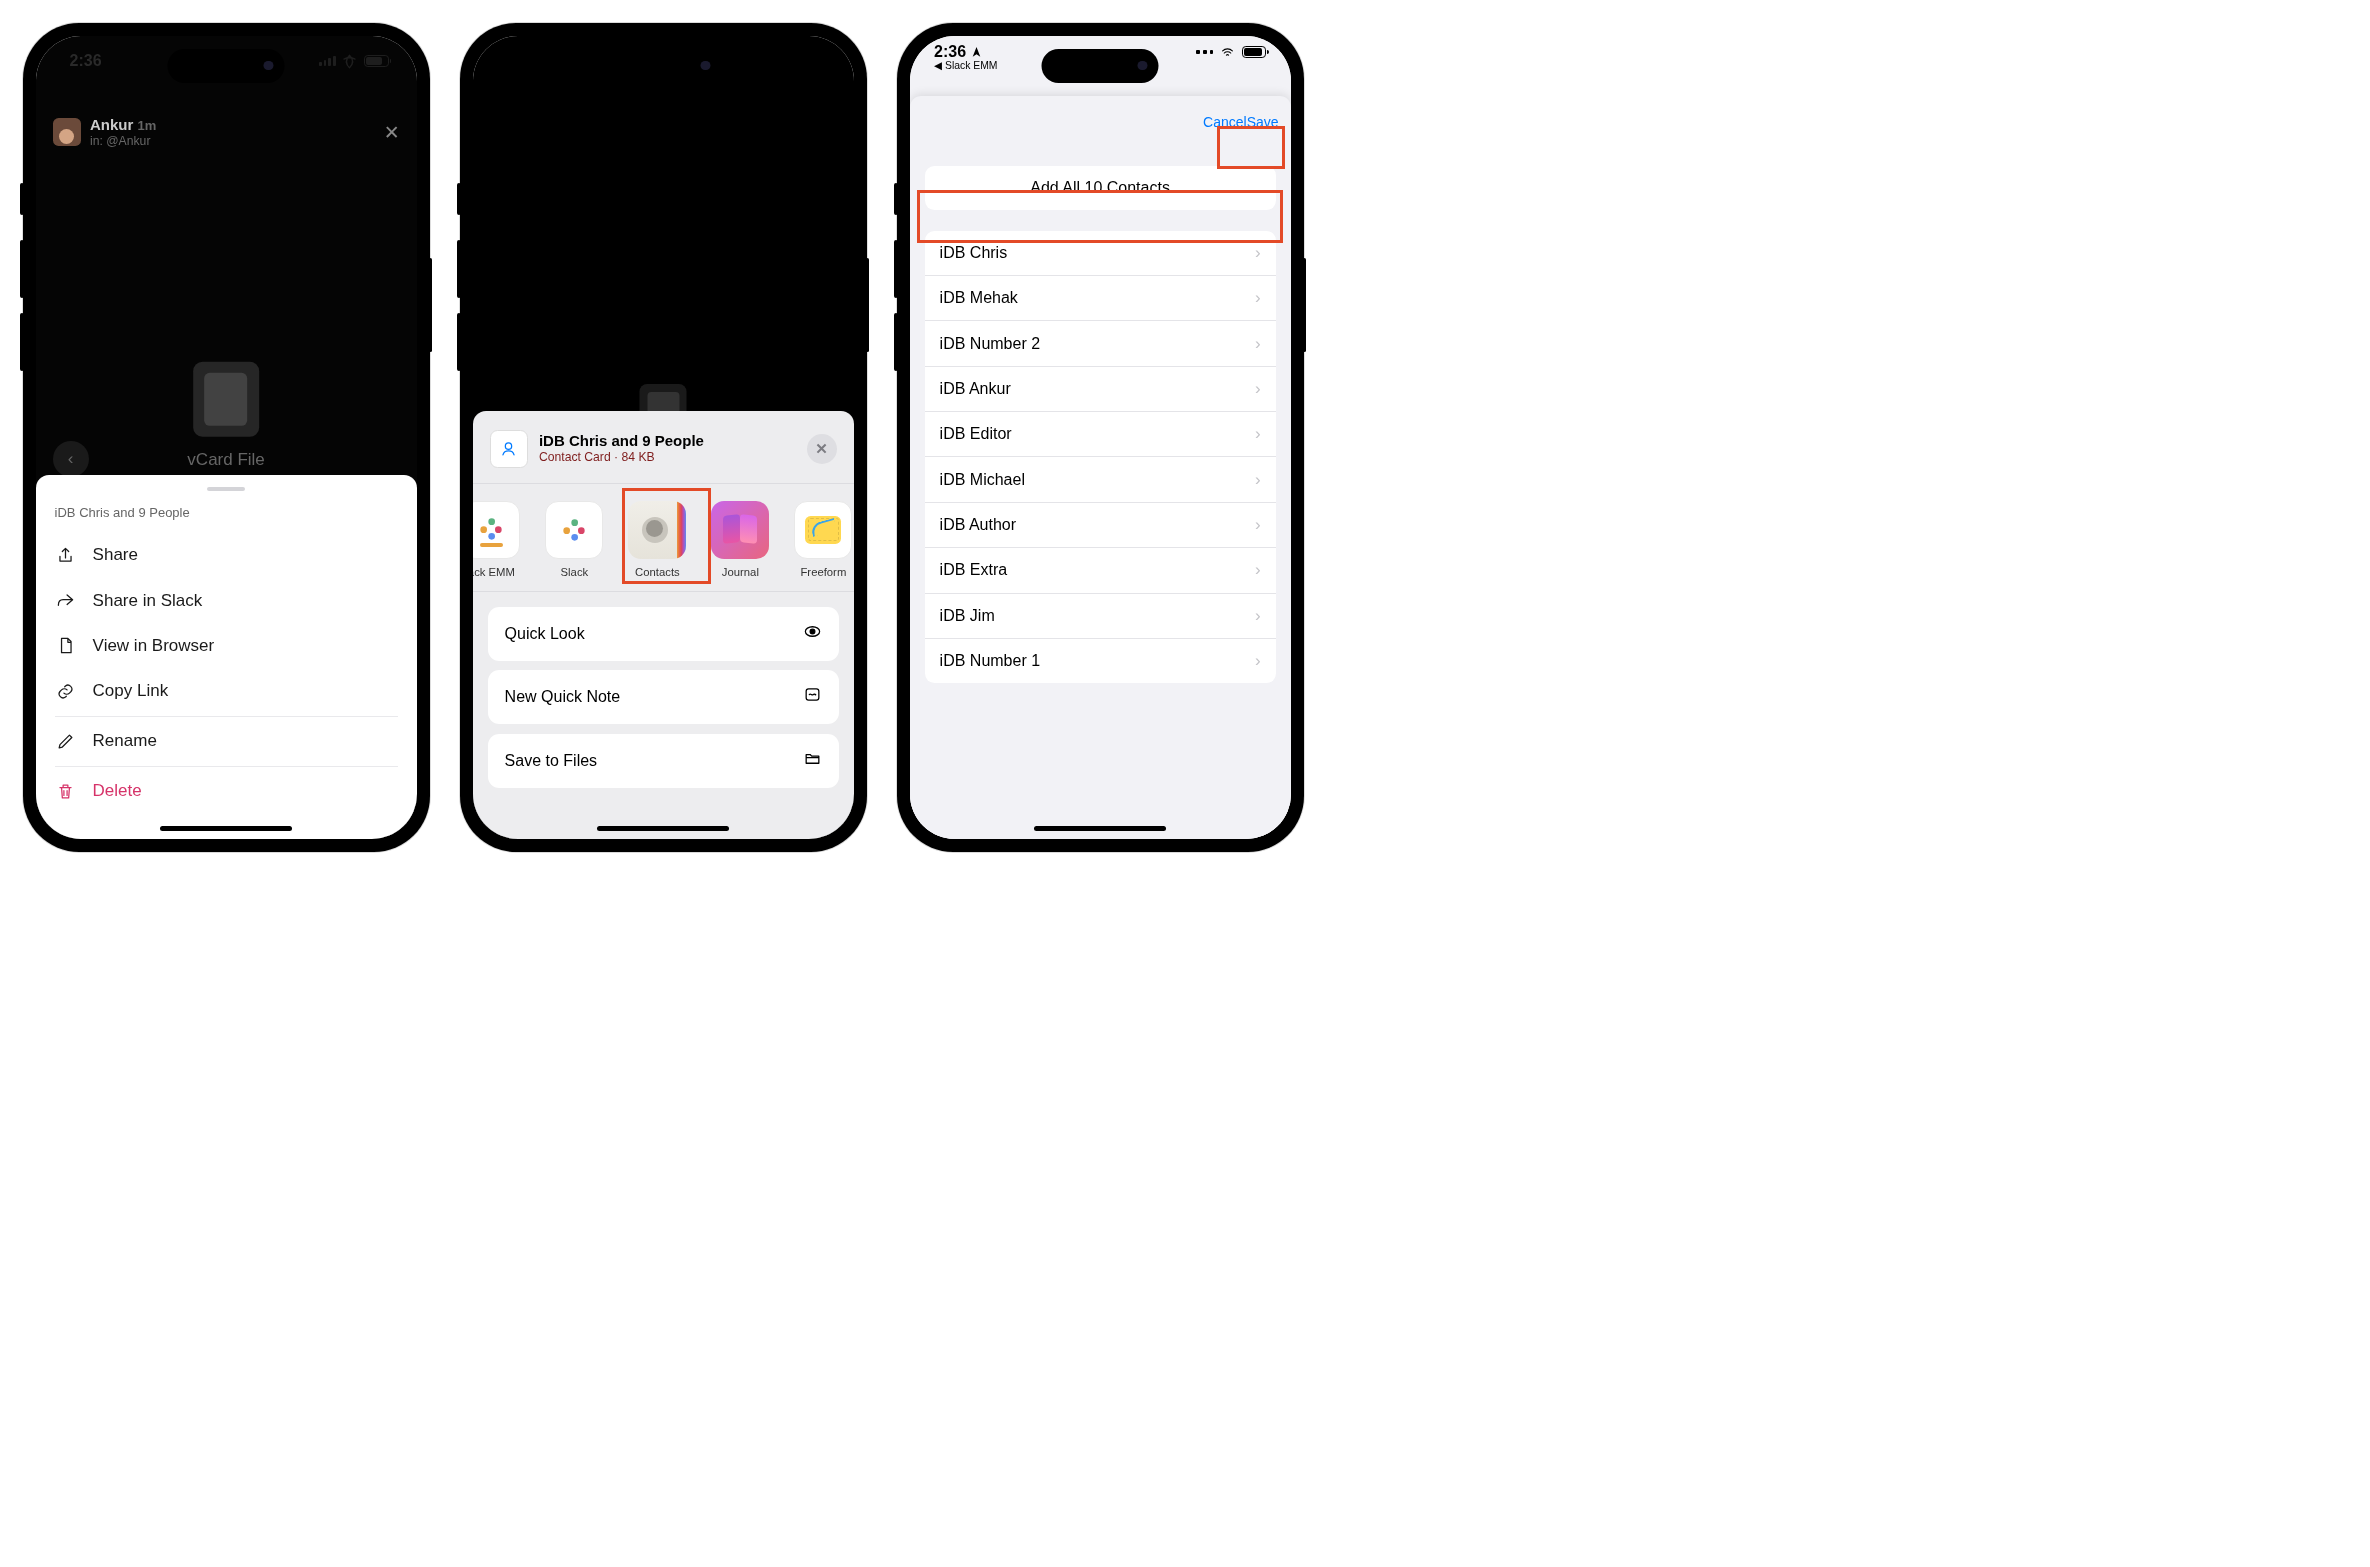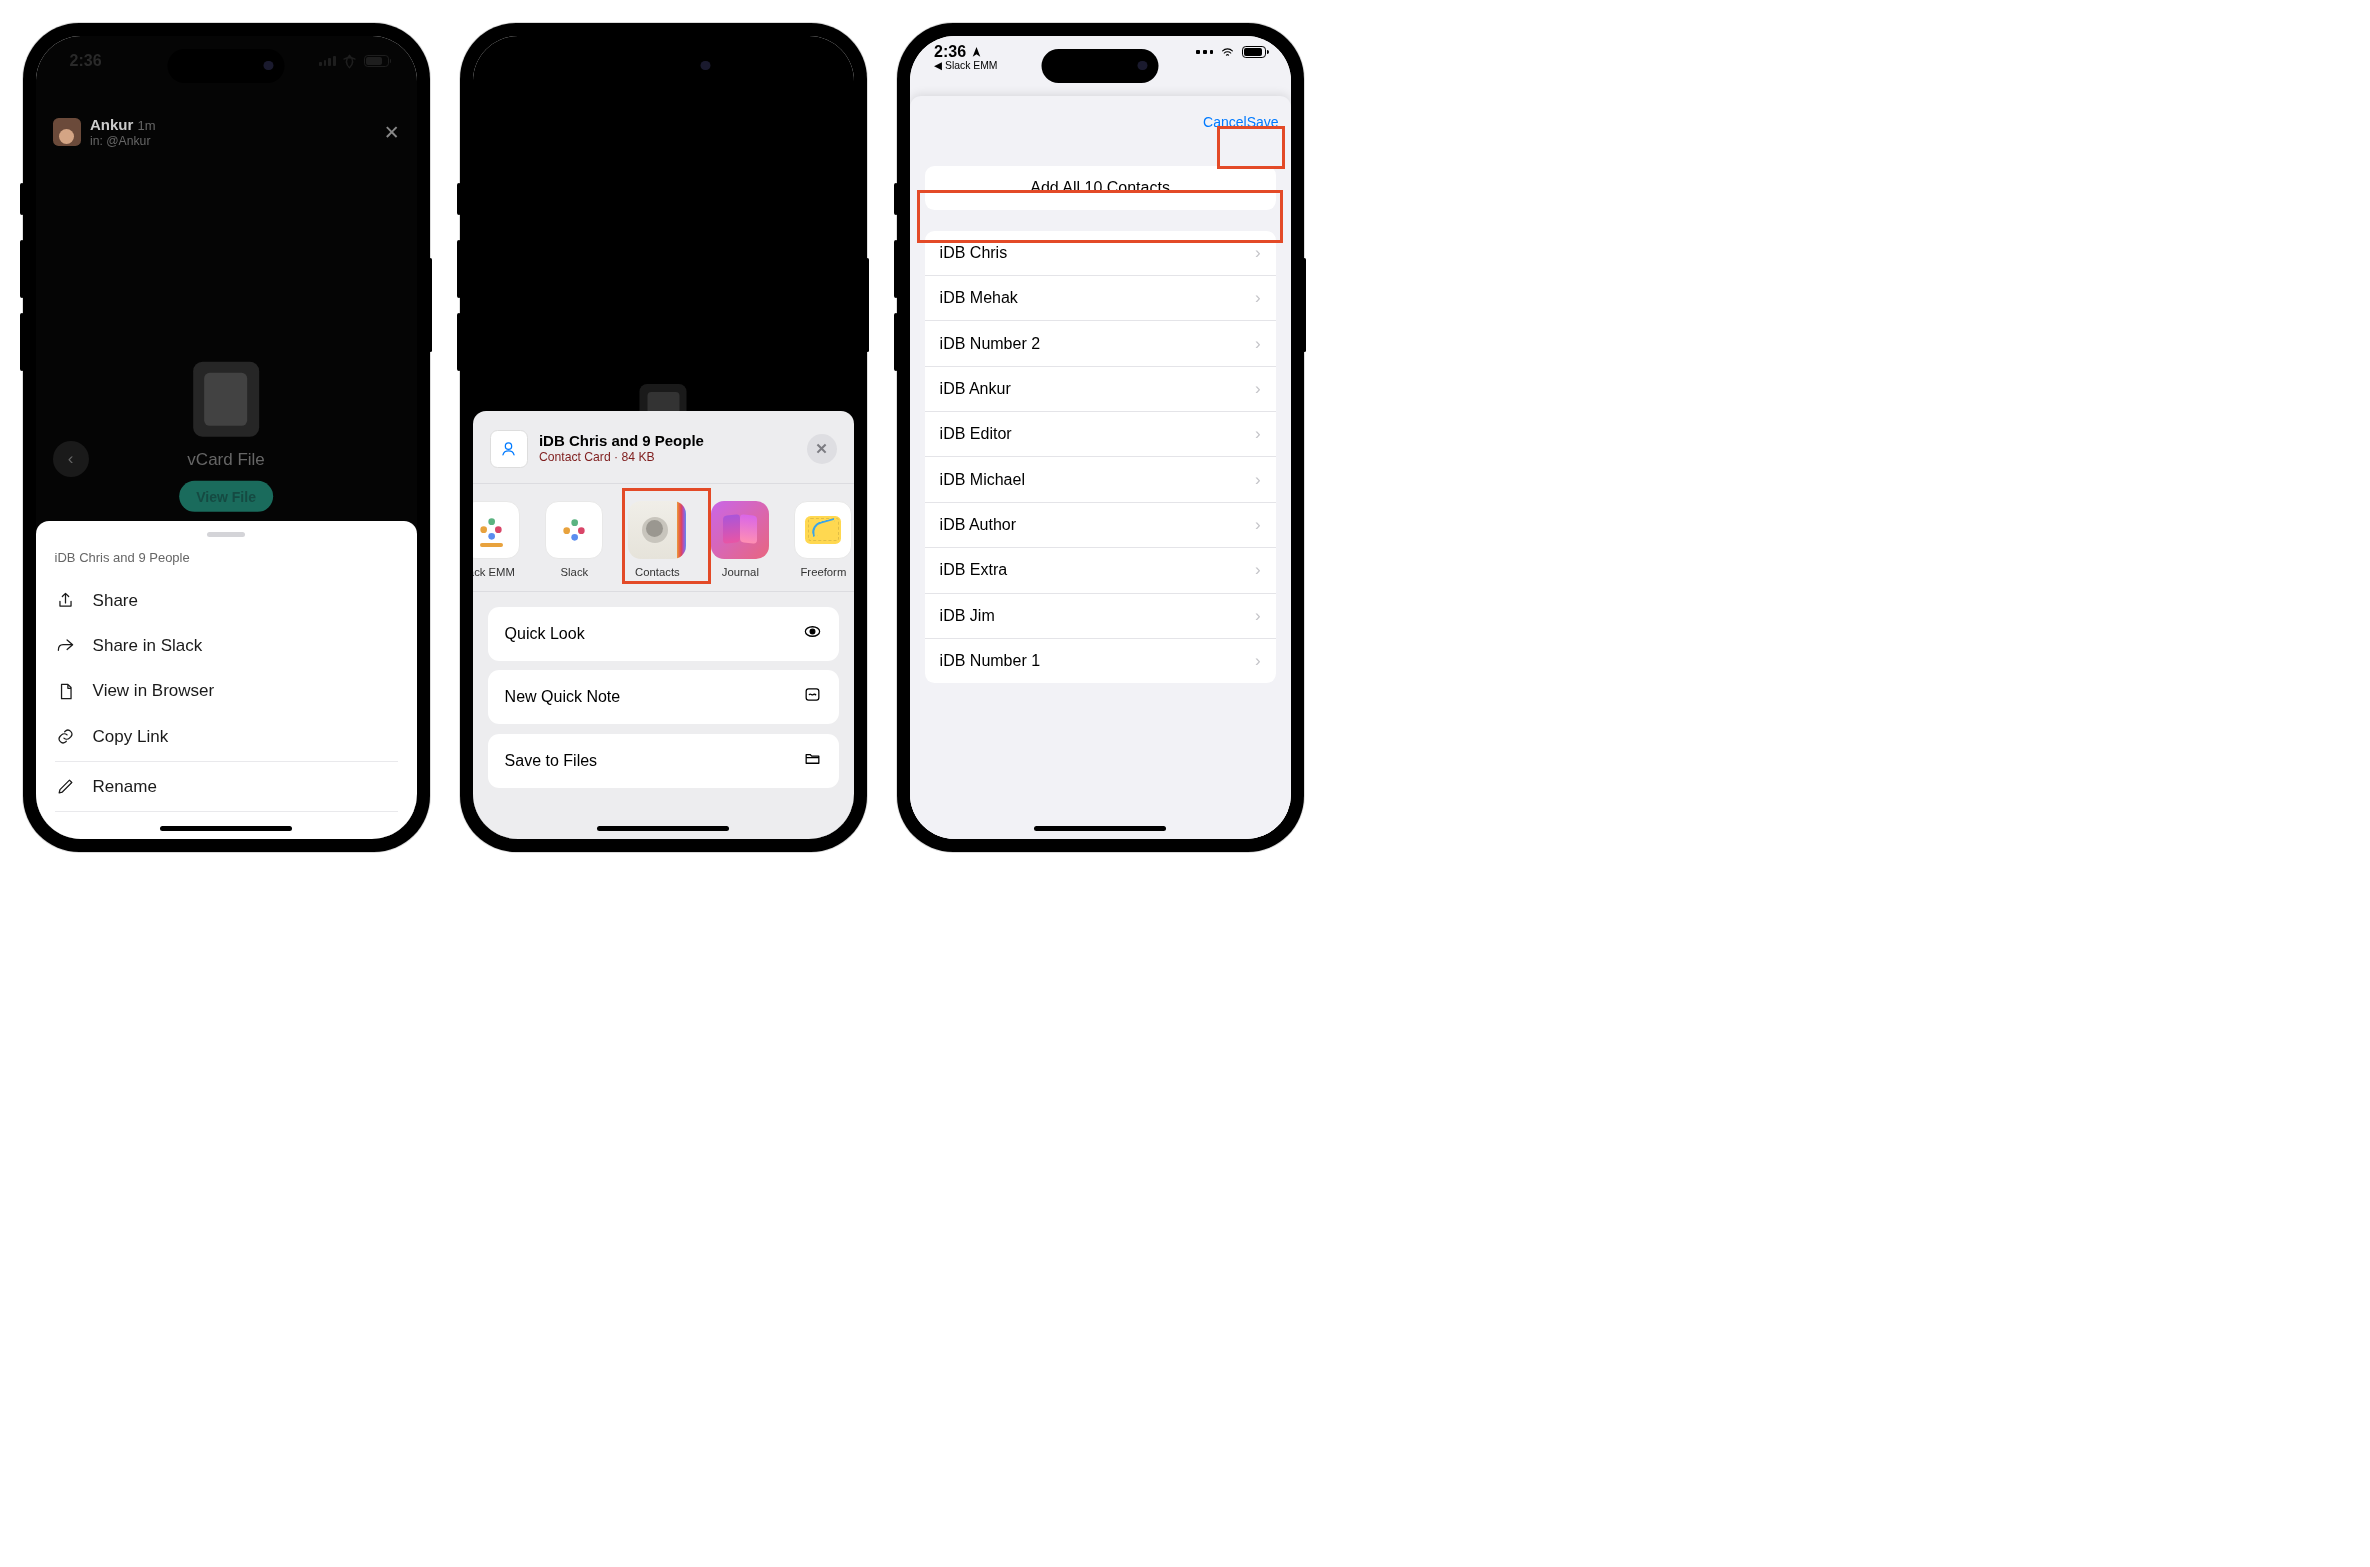--- a/index.html
+++ b/index.html
@@ -16,21 +16,21 @@
 .home-ind{position:absolute;bottom:7.5px;left:50%;transform:translateX(-50%);width:132px;height:4.7px;background:#000;border-radius:2.8px;z-index:60}
 
 .s1-bg{position:absolute;inset:0;background:#050505}
 .s1-status{position:absolute;top:0;left:0;right:0;height:51px;display:flex;justify-content:space-between;align-items:center;padding:0 28px 0 34px;color:#2a2a2a;font-weight:600;font-size:16px}
 .s1-status .r{display:flex;gap:4.7px;align-items:center;opacity:.7}
 .bars{display:inline-flex;gap:1.9px;align-items:flex-end}.bars i{width:2.8px;background:currentColor;border-radius:0.9px}.bars i:nth-child(1){height:4.7px}.bars i:nth-child(2){height:6.6px}.bars i:nth-child(3){height:8.5px}.bars i:nth-child(4){height:10.4px}
 .batt{width:24.5px;height:12.2px;border:1.4px solid currentColor;border-radius:3.8px;position:relative}.batt::after{content:"";position:absolute;right:-3.8px;top:2.8px;width:1.9px;height:4.7px;background:currentColor;border-radius:0 1.9px 1.9px 0}.batt i{position:absolute;left:1.4px;top:1.4px;bottom:1.4px;width:70%;background:currentColor;border-radius:1.9px}
 .s1-hdr{position:absolute;top:70px;left:0;right:0;height:53px;display:flex;align-items:center;padding:0 17px;color:#777}
 .s1-ava{width:28px;height:28px;border-radius:5.6px;background:#6b4a3a;margin-right:9.4px;display:flex;align-items:flex-end;justify-content:center;overflow:hidden}.s1-ava::before{content:"";width:15px;height:15px;border-radius:50%;background:#d4a585;margin-bottom:1.9px}
 .s1-hdr-t{display:flex;flex-direction:column;line-height:1.2}
-.s1-hdr-t .n{color:#ccc;font-weight:600;font-size:15px}.s1-hdr-t .n .tm{color:#666;font-weight:400;font-size:13px}
+.s1-hdr-t .n{color:#ccc;font-weight:600;font-size:15px}.s1-hdr-t .n .tm{color:#666;font-weight:700;font-size:13px}
 .s1-hdr-t .s{color:#666;font-size:12.2px}
 .s1-x{margin-left:auto;color:#888;font-size:19px}
 .s1-mid{position:absolute;top:50%;left:50%;transform:translate(-50%,-50%);text-align:center;color:#555}
 .s1-ficon{width:66px;height:75px;background:#262626;border-radius:9.4px;margin:0 auto 13px;display:flex;align-items:center;justify-content:center}
 .s1-ficon::before{content:"";width:43px;height:53px;background:#424242;border-radius:5.6px;position:relative}
 .s1-mid-l{font-size:17px;color:#666;margin-bottom:11.3px}
 .s1-vf{display:inline-block;background:#1a6b5c;color:#154a42;padding:7.5px 17px;border-radius:19px;font-size:14px;font-weight:600}
 .s1-back{position:absolute;left:17px;top:405px;width:36px;height:36px;background:#1a1a1a;border-radius:50%;display:flex;align-items:center;justify-content:center;color:#666;font-size:17px}
 .s1-sheet{position:absolute;bottom:0;left:0;right:0;background:#fff;border-radius:13px 13px 0 0;padding:9.4px 0 24.5px}
 .s1-grab{width:38px;height:4.7px;background:#d4d4d8;border-radius:2.8px;margin:1.9px auto 9.4px}
@@ -179,20 +179,28 @@
         <div class="s1-divider"></div>
         <div class="s1-row">
           <span class="ic">
               <svg viewBox="0 0 24 24">
                 <path d="M4 20l4-1L20 7l-3-3L5 16z"></path>
               </svg>
             </span>
           <span>Rename</span>
         </div>
         <div class="s1-divider"></div>
+        <div class="s1-row del">
+          <span class="ic">
+              <svg viewBox="0 0 24 24">
+                <path d="M5 7h14M9 7V4h6v3M7 7l1 13h8l1-13M10 11v6M14 11v6"></path>
+              </svg>
+            </span>
+          <span>Delete</span>
+        </div>
       </div>
     </div>
     <div class="home-ind"></div>
   </div>
 </div>
 
 <div class="phone">
   <div class="side-btn l1"></div>
     <div class="side-btn l2"></div>
     <div class="side-btn l3"></div>

